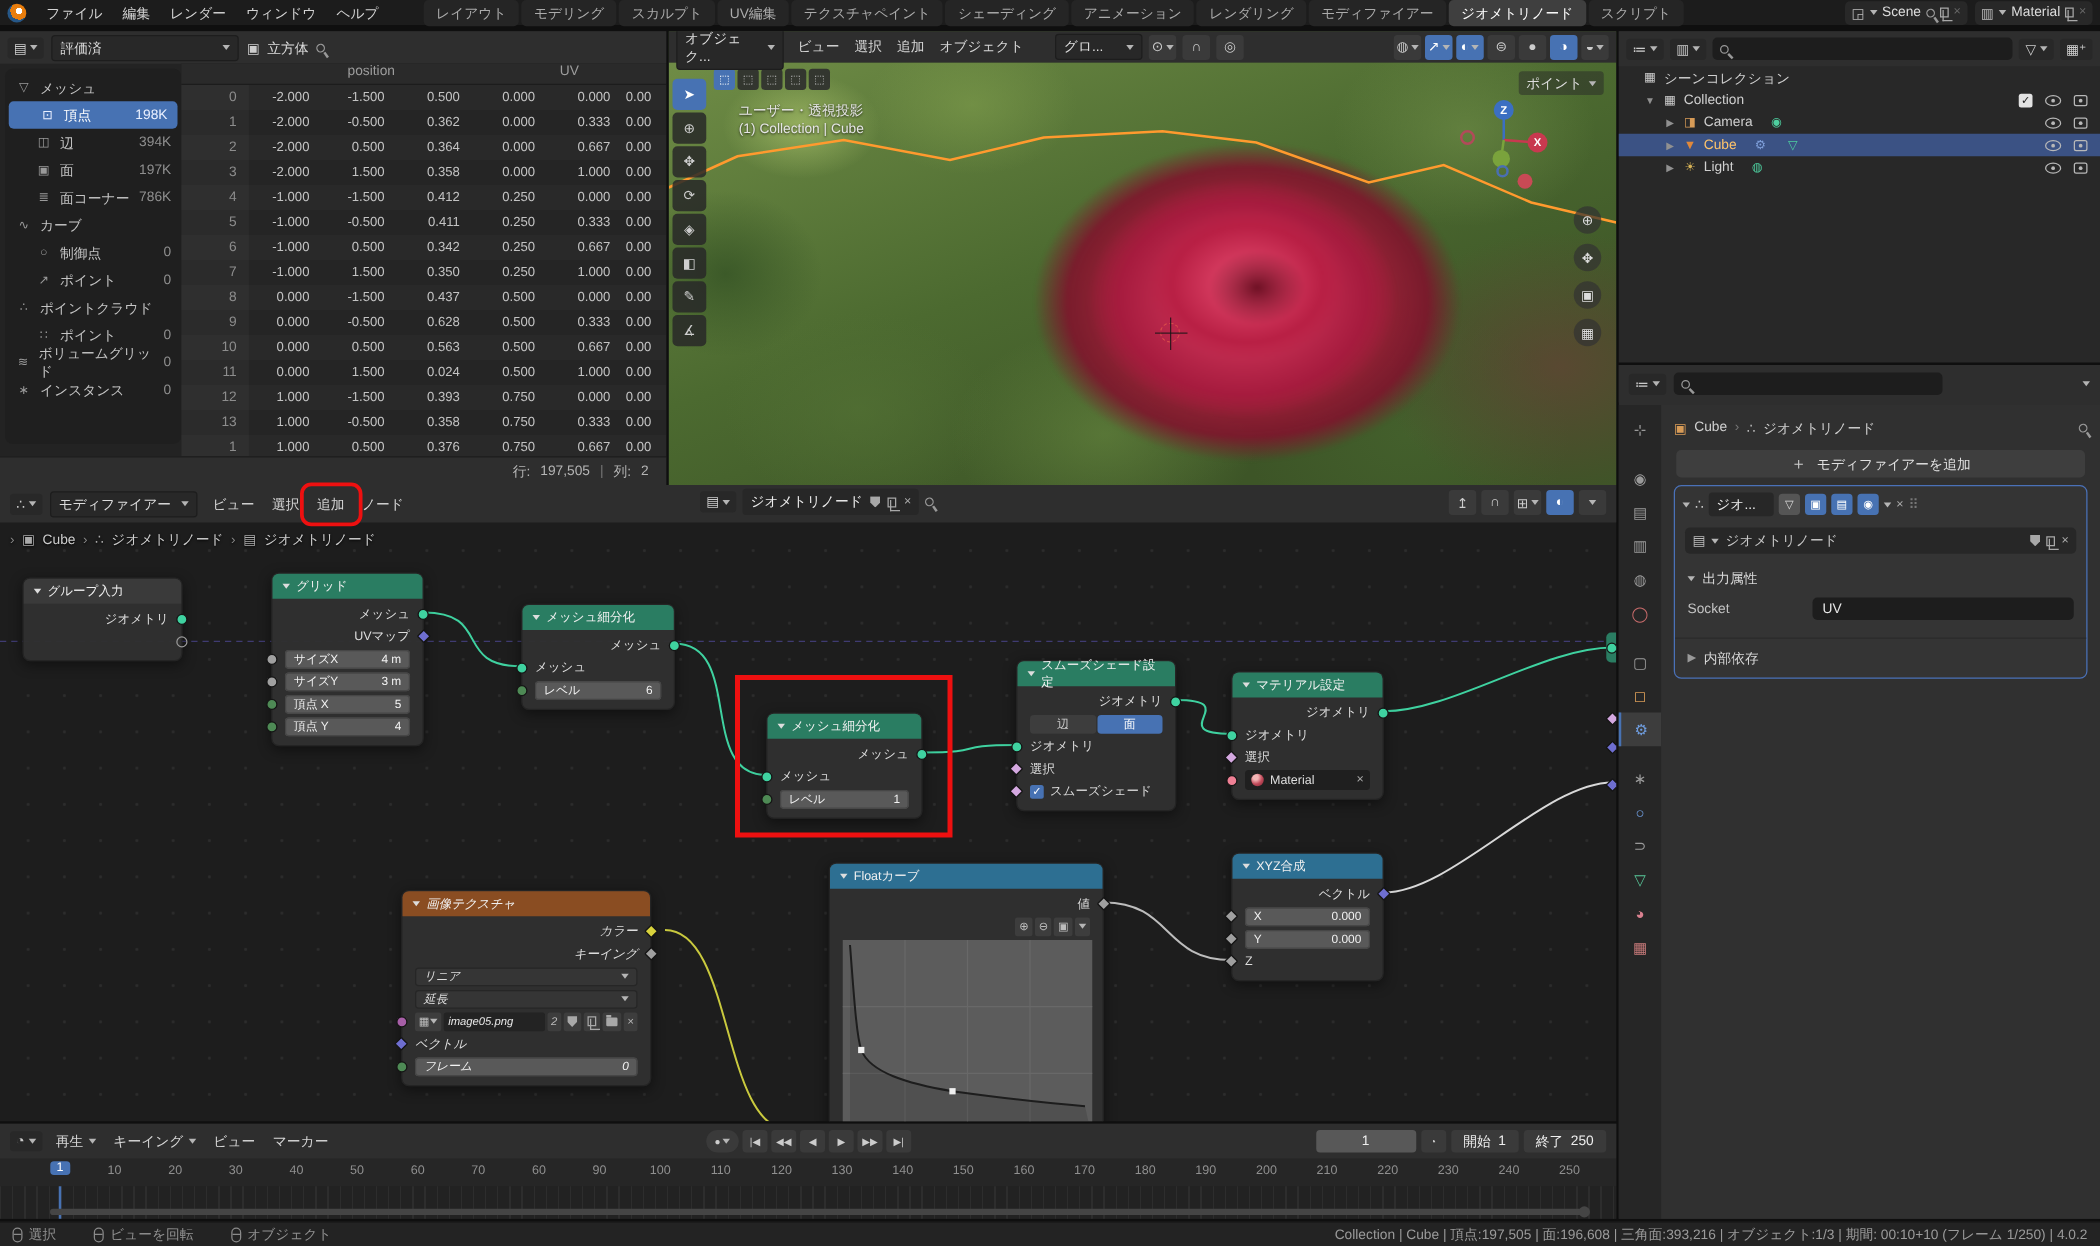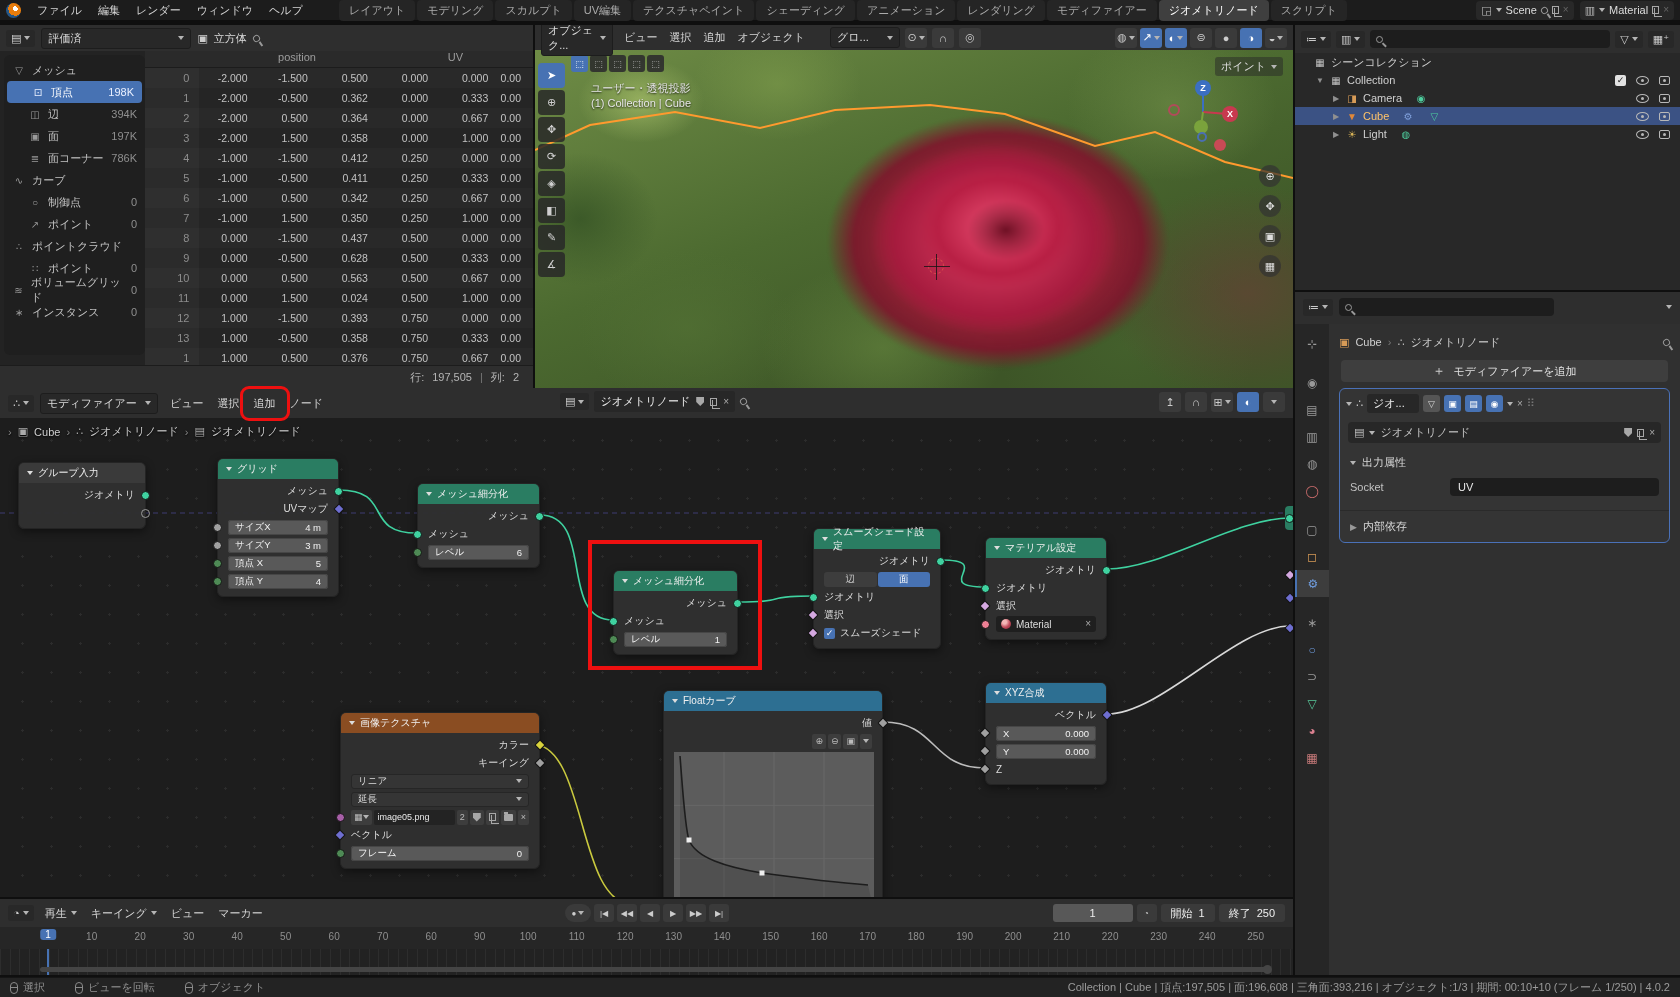--- a/index.html
+++ b/index.html
@@ -444,21 +444,21 @@
     <span>行:</span>
       <span>197,505</span>
     <span style="color:#777">|</span>
     <span>列:</span>
       <span>2</span>
   </div>
 </div>
 
 <div id="vp">
   <div id="vp-head">
-    <span class="sel" style="width:72px">
+    <span class="sel" style="width:86px">
         <span>オブジェク...</span>
         <span class="crt"></span>
       </span>
     <div id="vp-menus" style="display:flex">
         <div class="menu">ビュー</div>
         <div class="menu">選択</div>
         <div class="menu">追加</div>
         <div class="menu">オブジェクト</div>
       </div>
     <span class="sel" style="width:70px;margin-left:14px">
@@ -920,21 +920,21 @@
           </div>
           <div class="nrow">
             <span class="sock l" style="background: rgb(239, 128, 149);"></span>
             <div class="nmat">
               <span class="msph"></span>
               <span style="flex: 1 1 0%;">Material</span>
               <span class="ix">×</span>
             </div>
           </div>
         </div>
-        <div class="node" style="left: 340px; top: 294px; width: 200px;">
+        <div class="node" style="left: 321px; top: 294px; width: 200px; font-style: italic;">
           <div class="nhead" style="background: rgb(138, 77, 34);">
             <span class="hcrt"></span>
             <span class="htit">画像テクスチャ</span>
           </div>
           <div class="nrow out">
             <span>カラー</span>
             <span class="sock r dia" style="background: rgb(216, 210, 60);"></span>
           </div>
           <div class="nrow out">
             <span>キーイング</span>

